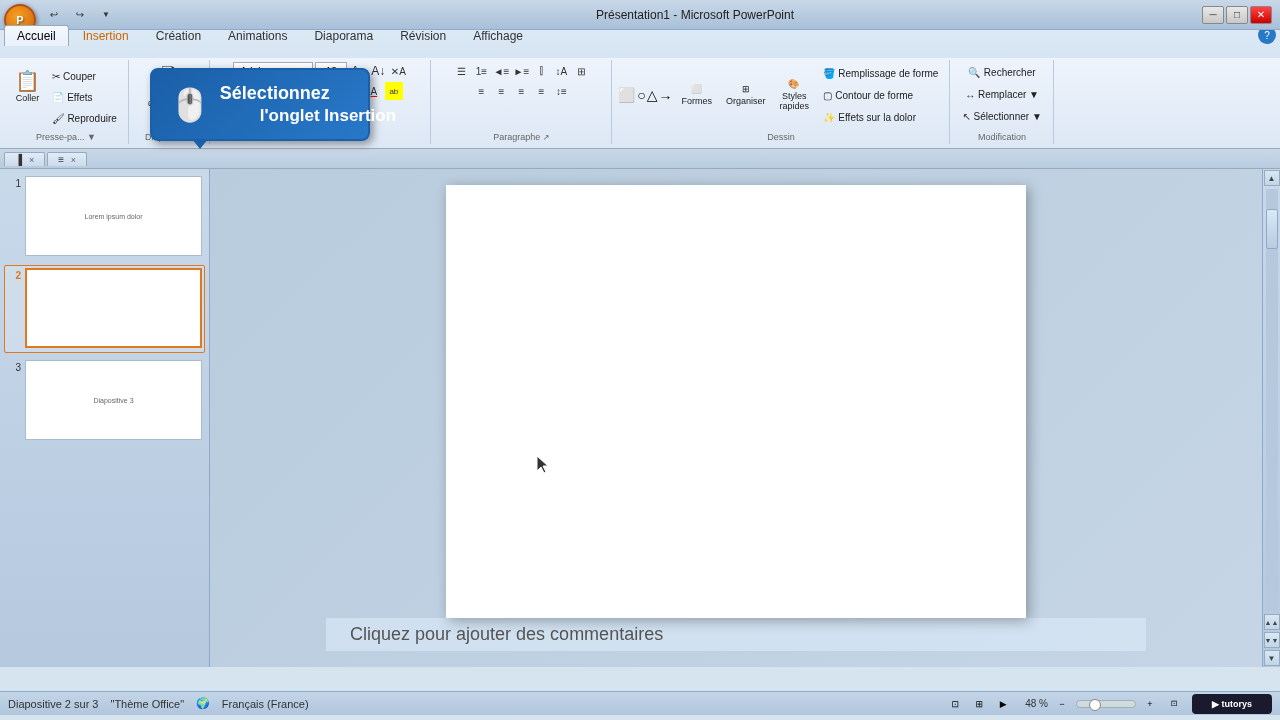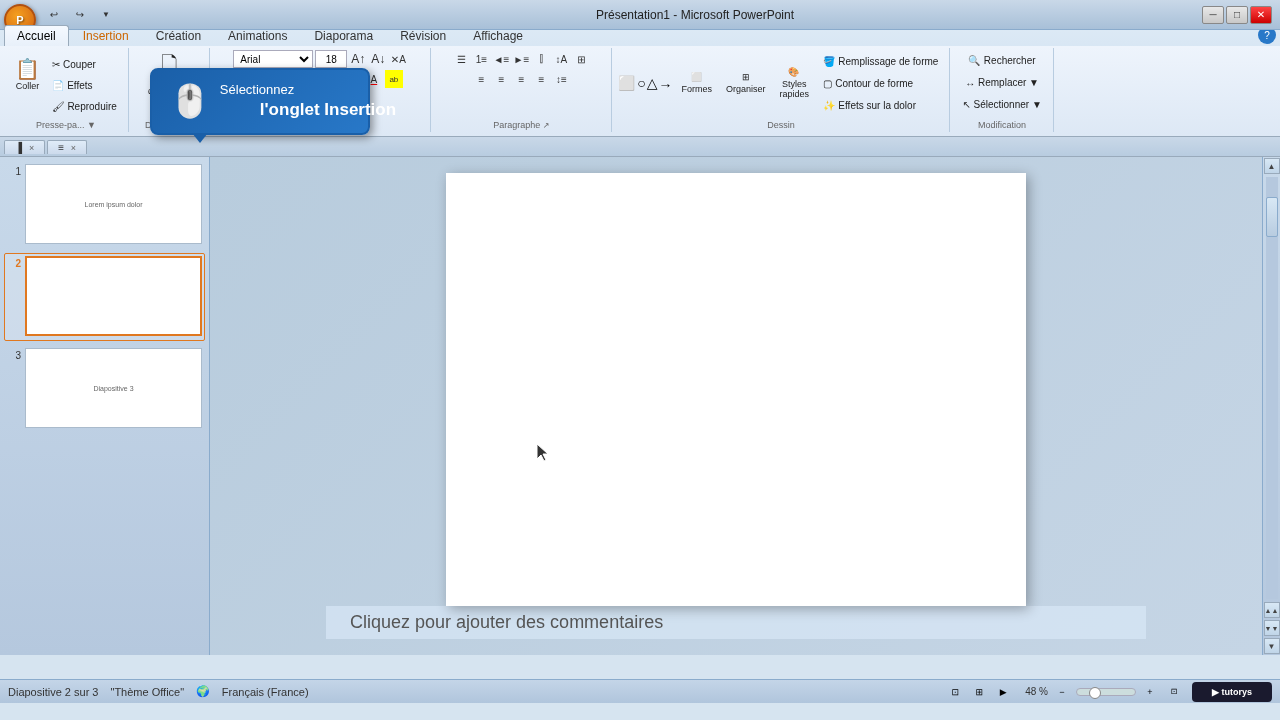--- a/index.html
+++ b/index.html
@@ -27,22 +27,22 @@
       cursor: pointer; font-size: 10px; color: #333;
       display: flex; align-items: center; justify-content: center;
     }
 
     
     #ribbon {
       background: linear-gradient(to bottom, #dce9f5, #c4d9ee);
       border-bottom: 1px solid #9ab;
     }
     #ribbon-tabs {
-      display: flex; align-items: flex-end; padding: 0 4px;
-      height: 16px;
+      display: flex; align-items: flex-end; padding: 12px 4px;
+      height: 28px;
     }
     .rtab {
       padding: 3px 12px 3px 12px;
       font-size: 12px; cursor: pointer; color: #333;
       border: 1px solid transparent;
       border-bottom: none;
       border-radius: 3px 3px 0 0;
       position: relative;
       margin-right: 1px;
     }
@@ -390,21 +390,21 @@
   <div class="tab-item">
     <span>≡</span>
     <span class="tab-close">×</span>
   </div>
 </div>
 
 <div id="tooltip-overlay" style="position:fixed; top:68px; left:150px; z-index:200;">
   <div class="tooltip-box" style="position:relative; display:flex; flex-direction:row; align-items:center; gap:10px; padding: 12px 18px;">
     <div style="font-size:32px; line-height:1;">🖱️</div>
     <div style="display:flex; flex-direction:column; align-items:flex-start;">
-      <span style="font-size:13px; font-weight:normal; white-space:nowrap;">Sélectionnez</span>
+      <span style="font-size:18px; font-weight:bold; white-space:nowrap;">Sélectionnez</span>
       <span style="font-size:17px; font-weight:bold; white-space:nowrap;padding-left:40px;">l'onglet Insertion</span>
     </div>
     <div class="tooltip-arrow-down" style="position:absolute; bottom:-10px; left:40px;"></div>
   </div>
 </div>
 
 <div id="main" style="display:flex; height: 498px;">
 
   <div id="slides-panel">
 

